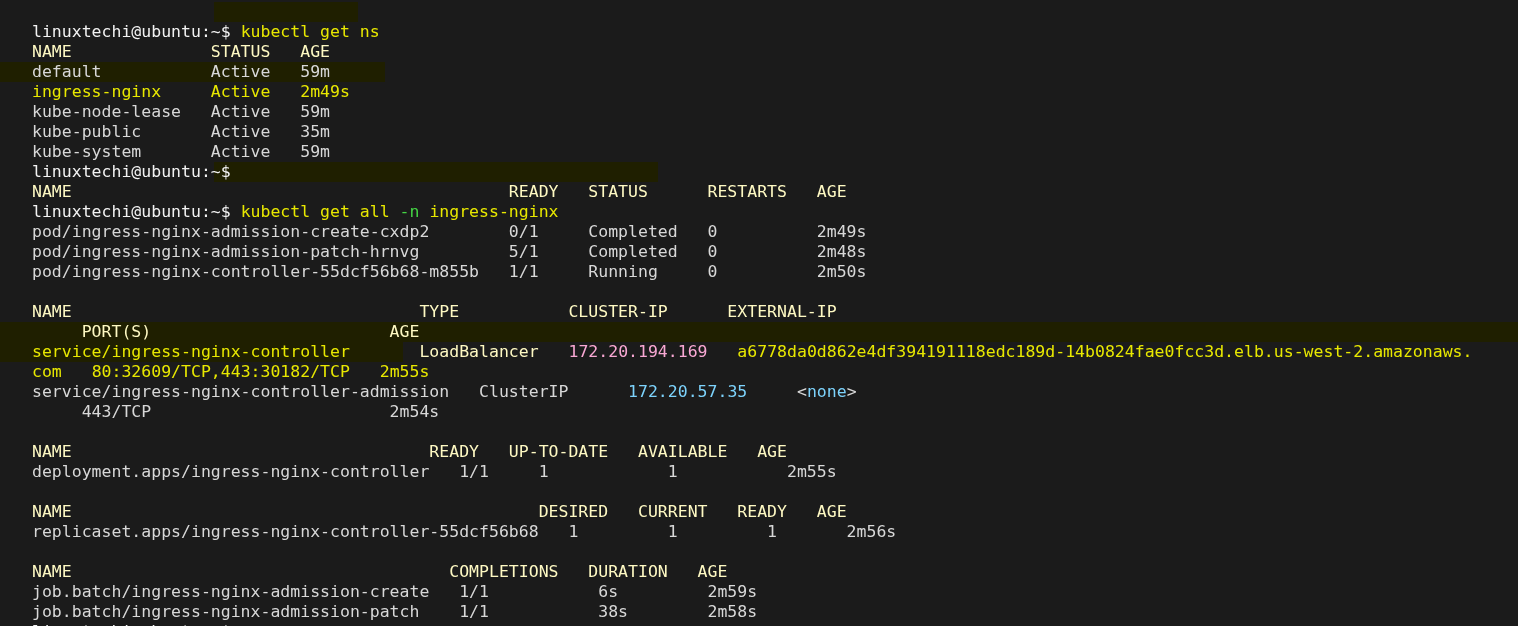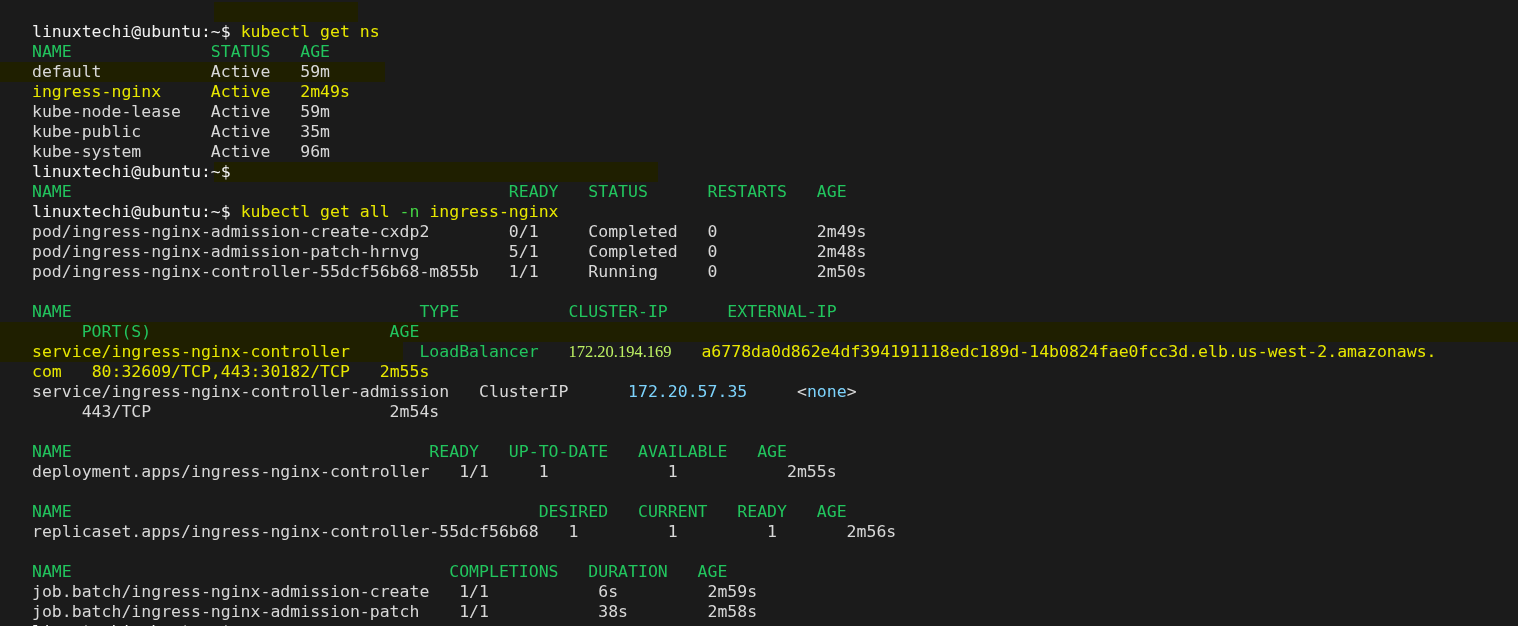--- a/index.html
+++ b/index.html
@@ -35,24 +35,24 @@
     white-space: pre;
     font-size: 0;
   }
   .row > span {
     font-size: 16.5px;
     display: inline;
     white-space: pre;
   }
   
   .fg-default { color: #d8d8d8; }
-  .fg-white   { color: #22c55e; }
+  .fg-white   { color: #fef9c3; }
   .fg-yellow  { color: #e8e800; }
   .fg-green   { color: #44d544; }
-  .fg-orange  { color: #bef264; font-family: Liberation Serif, serif; }
+  .fg-orange  { color: #f9a8d4; }
   .fg-magenta { color: #7dd3fc; }
   .fg-brwhite { color: #f2f2f2; }
   
   .band {
     position: absolute;
     height: 20px;
     background: #1f1f00;
     z-index: 0;
     pointer-events: none;
   }
@@ -94,21 +94,21 @@
     <div class="row">
       <span class="fg-yellow">ingress-nginx     Active   2m49s</span>
     </div>
     <div class="row">
       <span class="fg-default">kube-node-lease   Active   59m</span>
     </div>
     <div class="row">
       <span class="fg-default">kube-public       Active   35m</span>
     </div>
     <div class="row">
-      <span class="fg-default">kube-system       Active   96m</span>
+      <span class="fg-default">kube-system       Active   59m</span>
     </div>
 
     <div class="row">
       <span class="fg-brwhite">linuxtechi@ubuntu:~$ </span>
     </div>
 
     <div class="row">
       <span class="fg-white">NAME                                            READY   STATUS      RESTARTS   AGE</span>
     </div>
 

